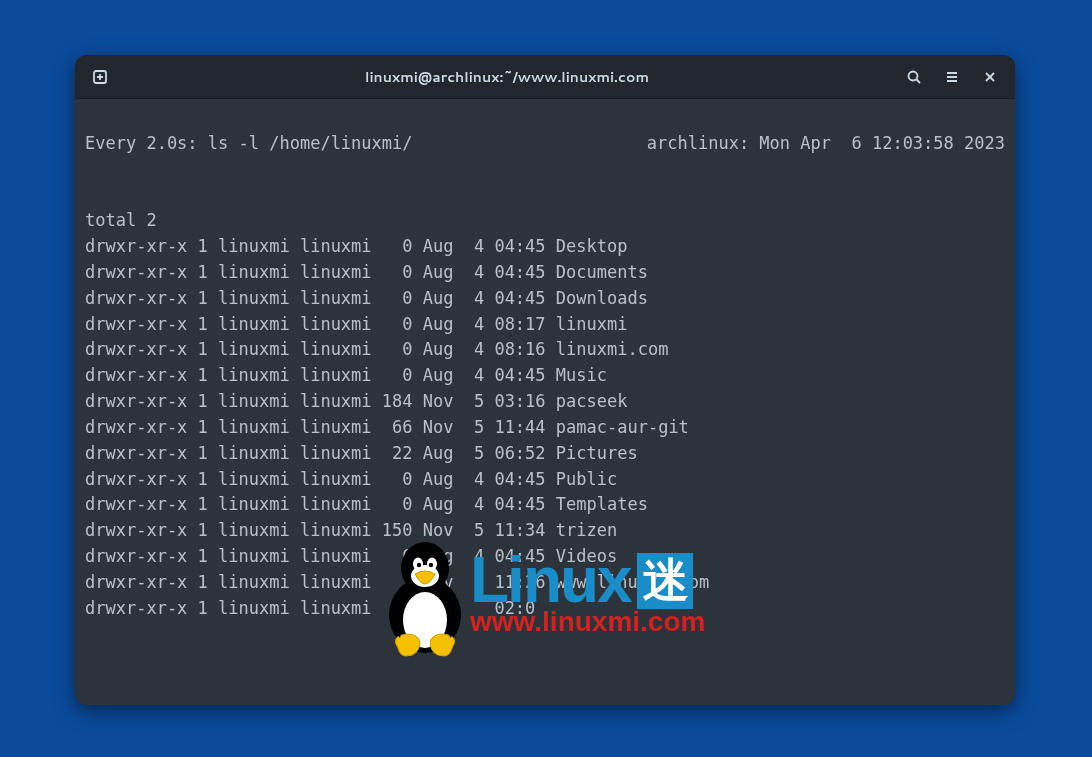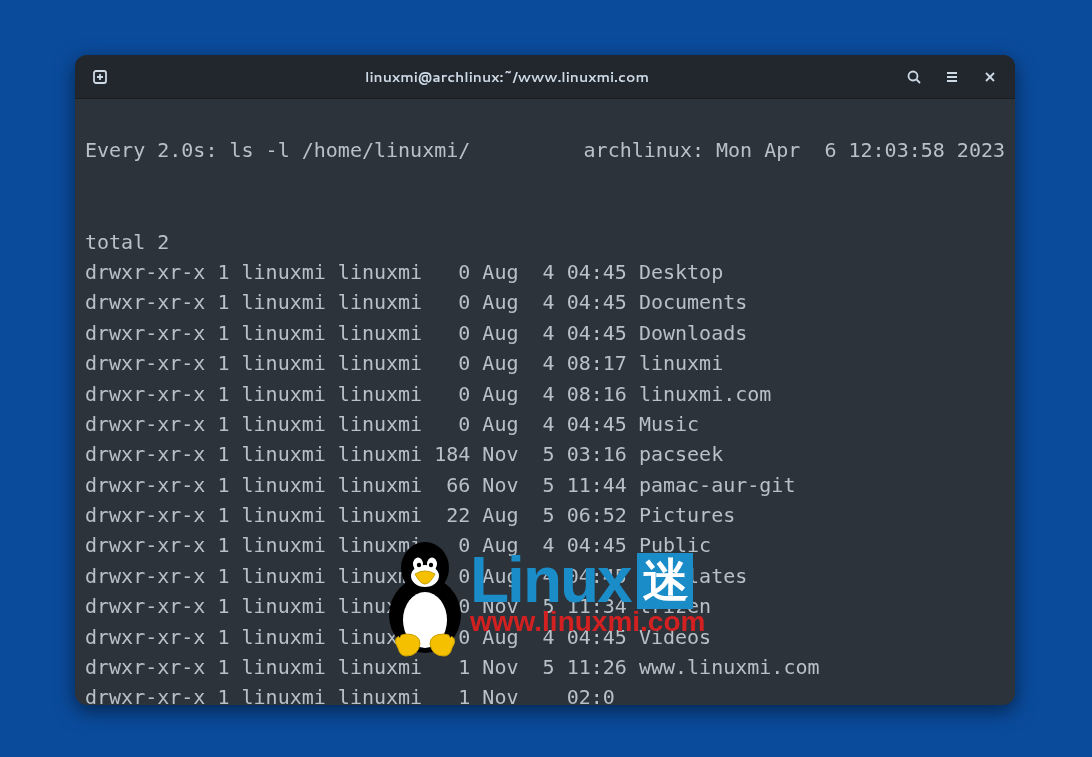--- a/index.html
+++ b/index.html
@@ -49,21 +49,21 @@
     align-items: center;
     justify-content: center;
     color: #cdd9e5;
     cursor: pointer;
   }
   .tb-btn svg { width: 16px; height: 16px; stroke: currentColor; fill: none; stroke-width: 1.8; }
   .term-body {
     flex: 1;
     padding: 6px 10px;
     color: #b8c0c8;
-    font-size: 20px;
+    font-size: 17px;
     line-height: 1.52;
     white-space: pre;
     overflow: hidden;
     position: relative;
   }
   .hdr-line { display: flex; justify-content: space-between; }
   .watermark {
     position: absolute;
     left: 370px;
     top: 530px;

